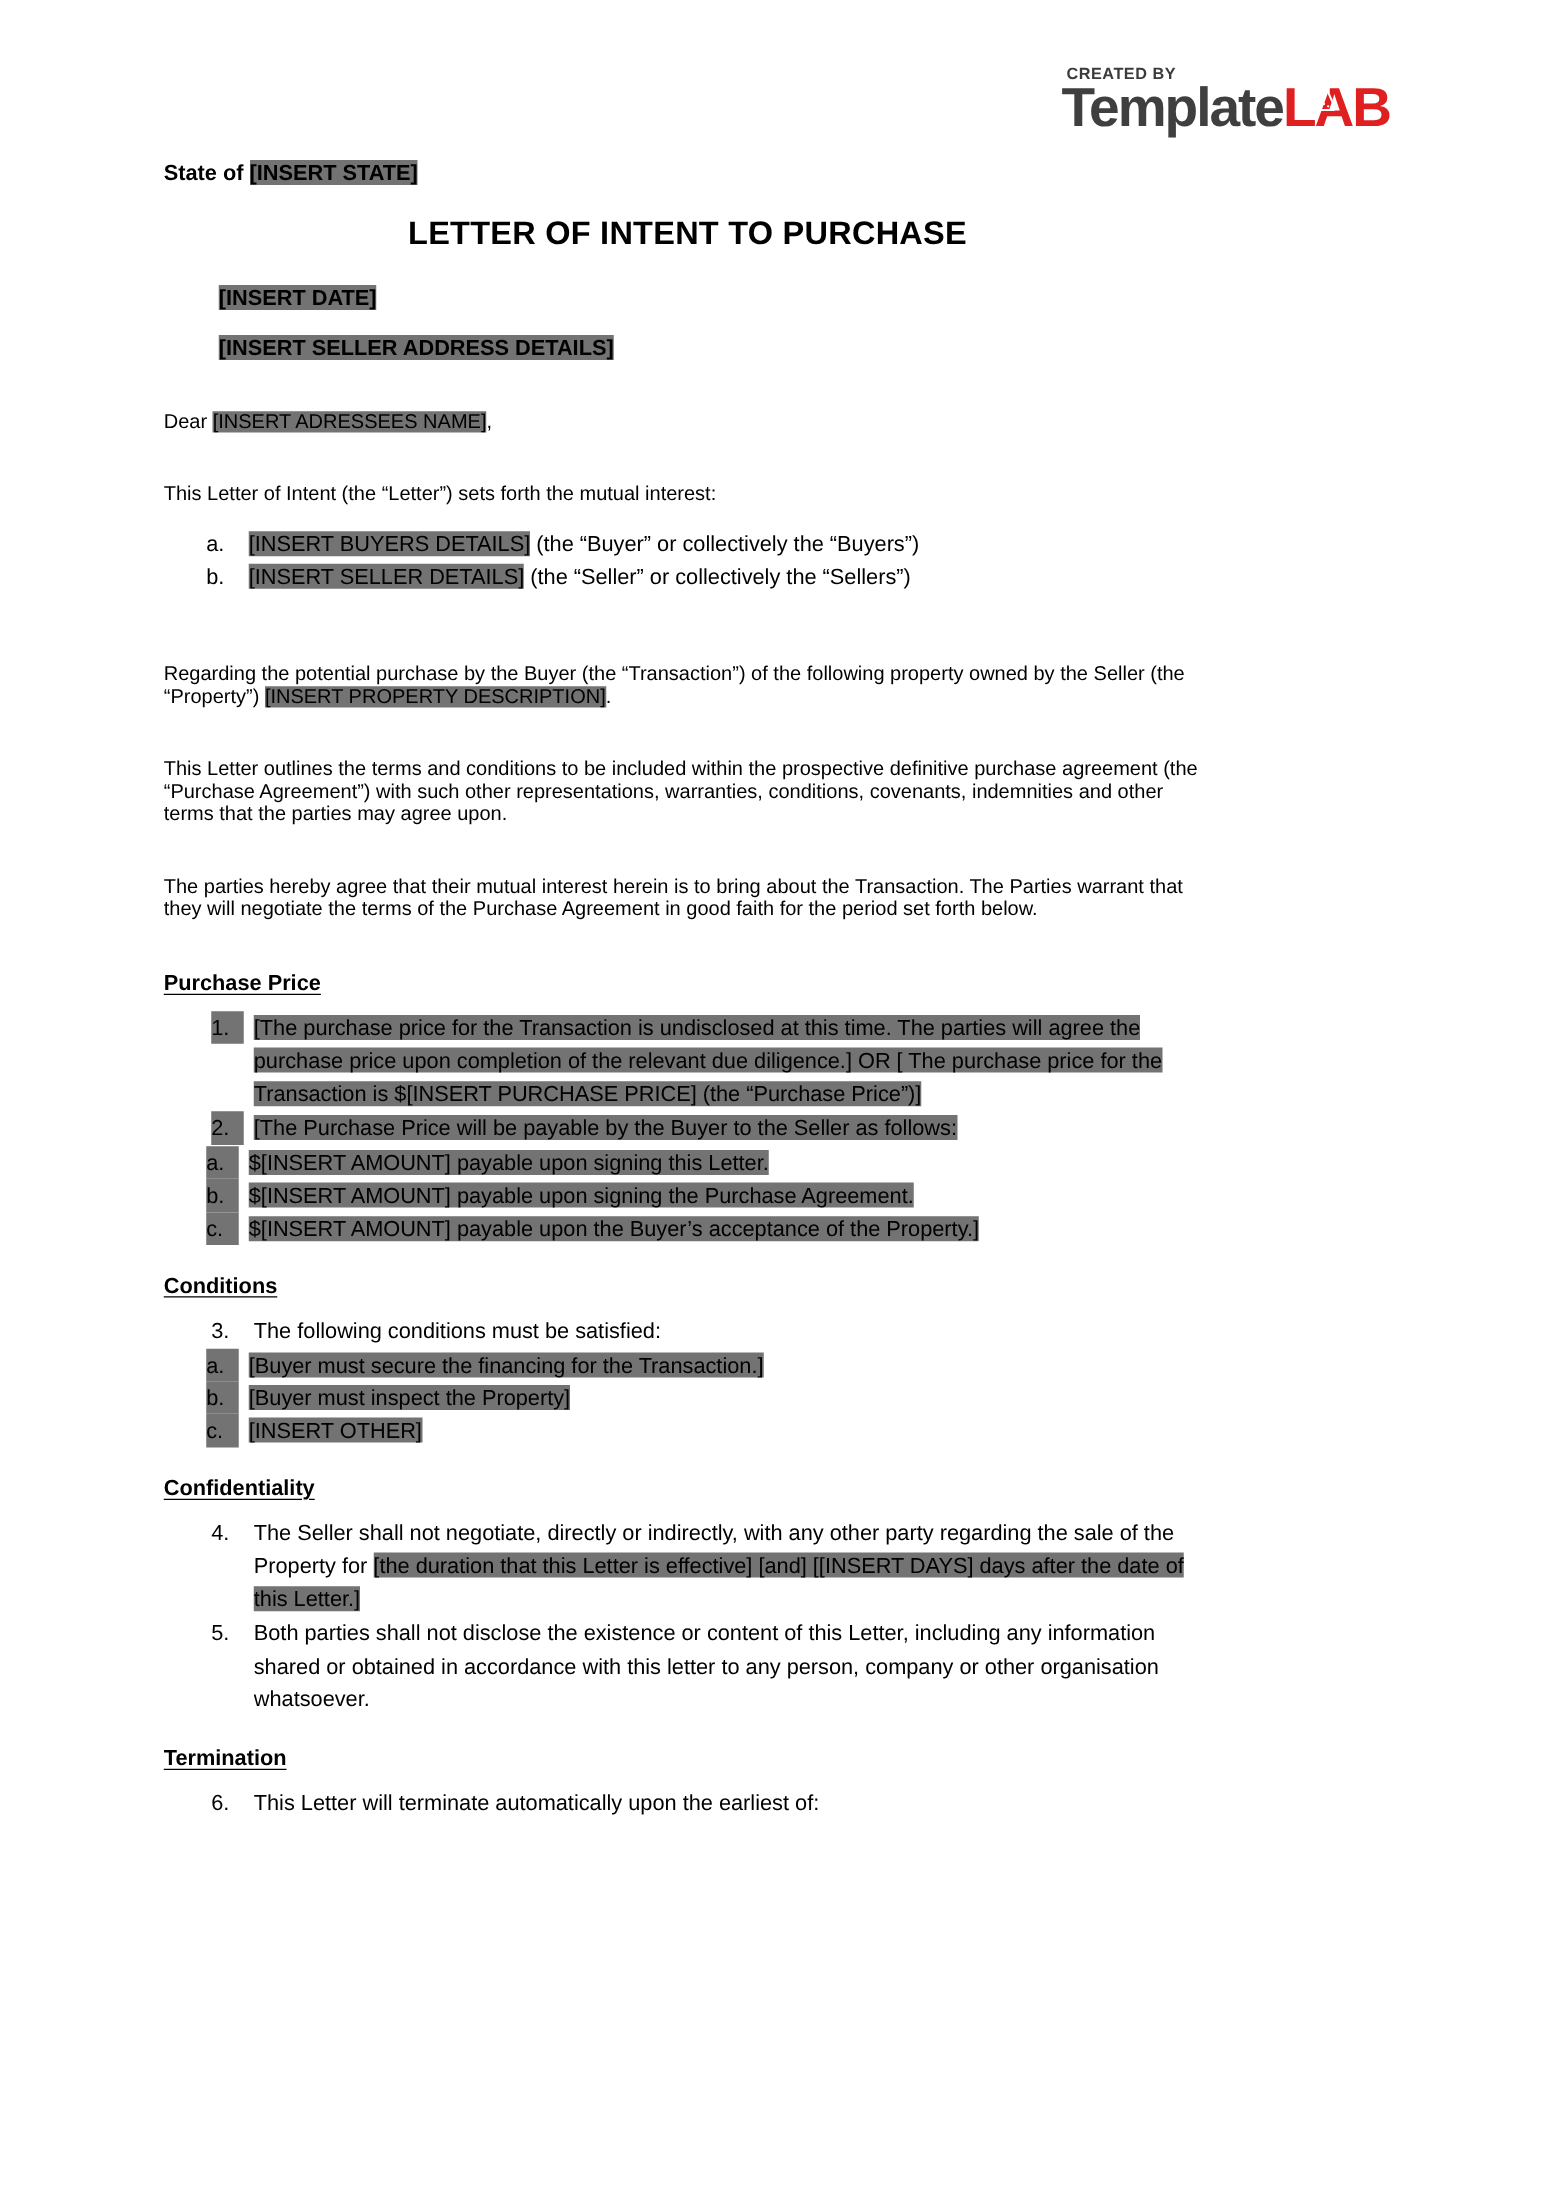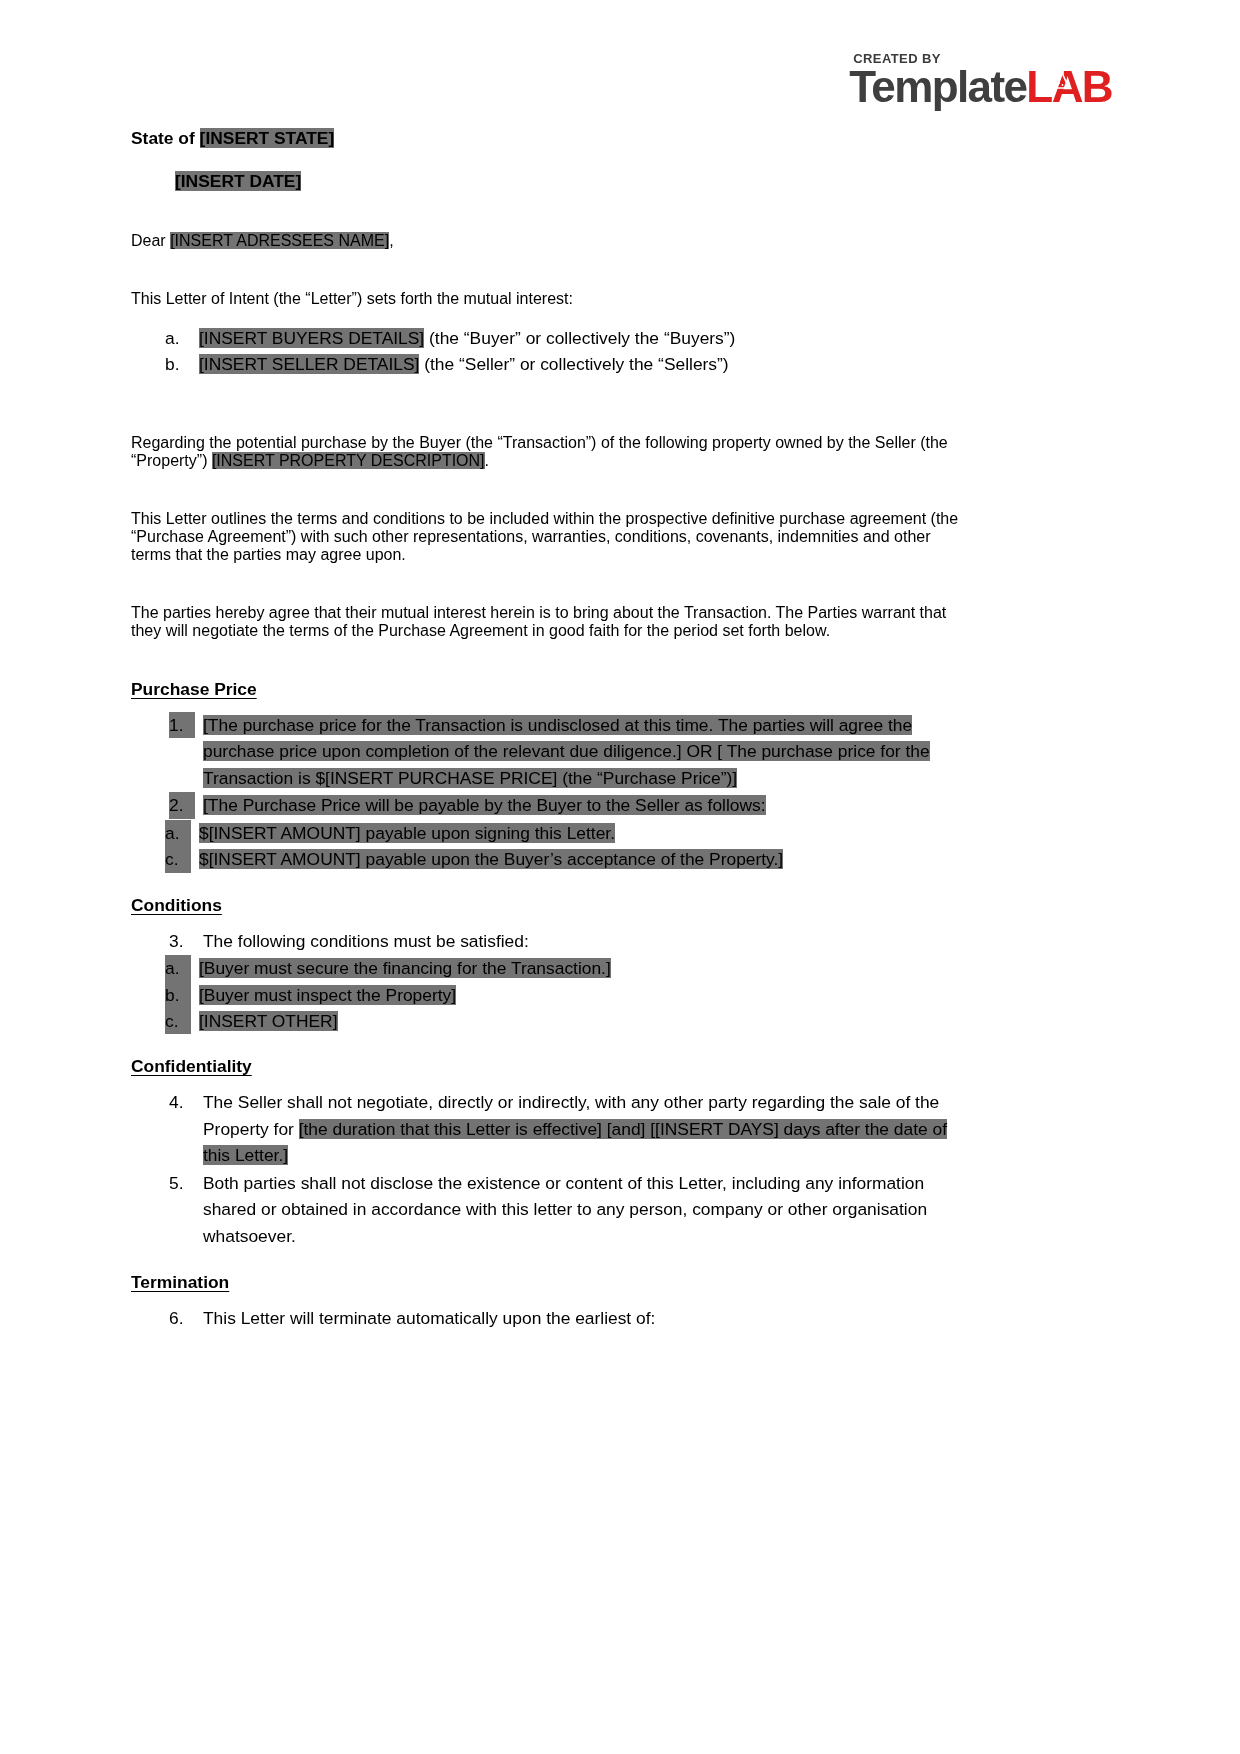--- a/index.html
+++ b/index.html
@@ -170,25 +170,27 @@
       </svg></span>
     </div>
   </div>
 
   <div class="content">
 
     
     <div class="state-line"><span>State of </span><span class="hl">[INSERT STATE]</span></div>
 
     
+    <div class="doc-title">LETTER OF INTENT TO PURCHASE</div>
 
     
     <div class="bold-line"><span class="hl">[INSERT DATE]</span></div>
 
     
+    <div class="bold-line"><span class="hl">[INSERT SELLER ADDRESS DETAILS]</span></div>
 
     
     <div class="para-block"><span>Dear </span><span class="hl">[INSERT ADRESSEES NAME]</span><span>,</span></div>
 
     
     <div class="para-block">This Letter of Intent (the “Letter”) sets forth the mutual interest:</div>
 
     
     <ol class="lvl2">
       <li>
@@ -220,21 +222,21 @@
       <li>
         <span class="marker hl">2.</span><span class="hl">[The Purchase Price will be payable by the Buyer to the Seller as follows:</span>
       </li>
     </ol>
 
     <ol class="lvl2 sublist-inset">
       <li>
         <span class="marker hl">a.</span><span class="hl">$[INSERT AMOUNT] payable upon signing this Letter.</span>
       </li>
       <li>
-        <span class="marker hl">b.</span>
+        <span class="marker hl">b.</span><span class="hl">$[INSERT AMOUNT] payable upon signing the Purchase Agreement.</span>
       </li>
       <li>
         <span class="marker hl">c.</span><span class="hl">$[INSERT AMOUNT] payable upon the Buyer’s acceptance of the Property.]</span>
       </li>
     </ol>
 
     
     <div class="section-head">Conditions</div>
 
     <ol class="lvl1">

